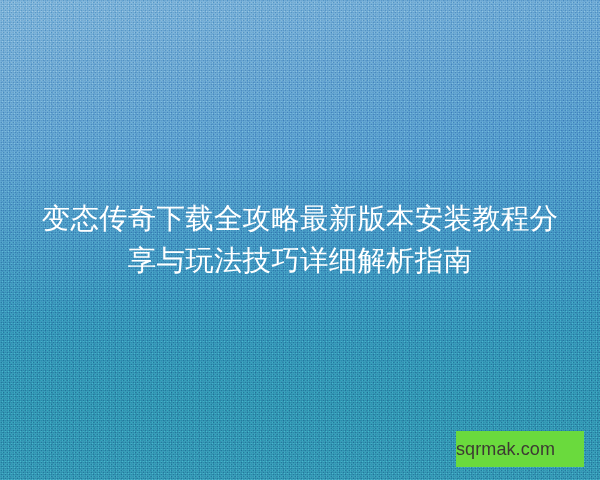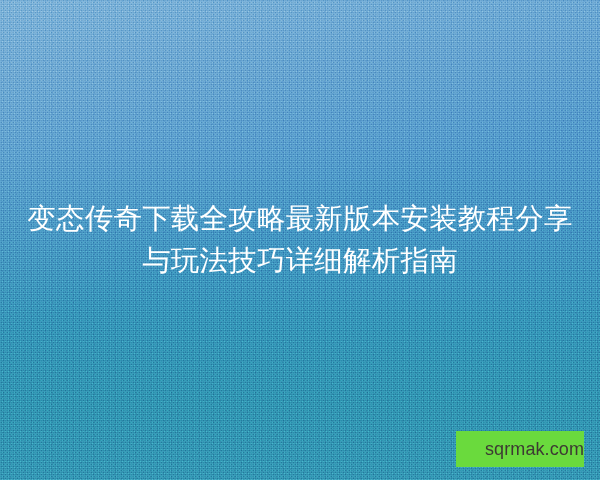--- a/index.html
+++ b/index.html
@@ -63,21 +63,21 @@
       repeating-linear-gradient(0deg, rgba(255,255,255,0.20) 0 1px, rgba(0,0,0,0.14) 1px 2px),
       repeating-linear-gradient(90deg, rgba(255,255,255,0.18) 0 1px, rgba(0,0,0,0.12) 1px 2px);
   }
 
   
   .title-wrap {
     position: absolute;
     left: 0;
     right: 0;
     top: 198px;
-    padding: 0 16px;
+    padding: 0 30px;
     text-align: center;
     z-index: 3;
   }
 
   .title {
     display: block;
     font-family: "DejaVu Sans", "Liberation Sans", sans-serif;
     font-size: 28.5px;
     line-height: 42px;
     font-weight: 400;
@@ -90,21 +90,21 @@
   
   .badge {
     position: absolute;
     left: 456px;
     top: 431px;
     width: 128px;
     height: 36px;
     background: #6ada3d;
     display: flex;
     align-items: center;
-    justify-content: flex-end;
+    justify-content: flex-start;
     z-index: 4;
   }
 
   .badge-label {
     font-family: "Liberation Sans", "DejaVu Sans", sans-serif;
     font-size: 18px;
     line-height: 18px;
     font-weight: 400;
     color: #3d3a33;
     letter-spacing: 0.1px;

